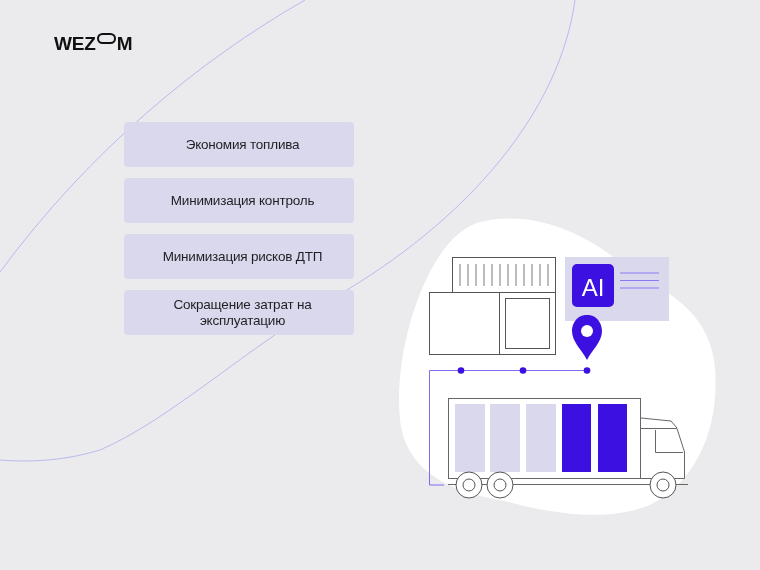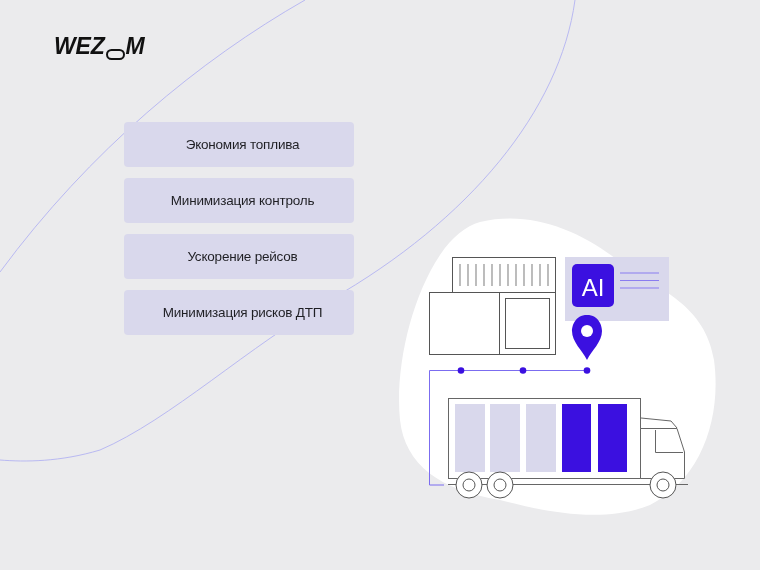--- a/index.html
+++ b/index.html
@@ -6,22 +6,22 @@
   body {
     width: 760px; height: 570px; overflow: hidden;
     background: #ebebed;
     font-family: "Liberation Sans", "DejaVu Sans", sans-serif;
     position: relative;
   }
   .bg-svg { position: absolute; left: 0; top: 0; width: 760px; height: 570px; }
   .logo {
     position: absolute; left: 54px; top: 33px;
     font-family: "Liberation Sans", sans-serif;
-    font-weight: 700; font-size: 23px; letter-spacing: -0.2px;
-    color: #111111; display: flex; align-items: flex-end; font-style: italic;
+    font-weight: 700; font-size: 19px; letter-spacing: -0.2px;
+    color: #111111; display: flex; align-items: flex-start;
   }
   .logo .o-mark {
     display: inline-block; width: 19px; height: 11px;
     border: 2.5px solid #111; border-radius: 7px; margin: 0 1px;
     box-sizing: border-box;
   }
   .cards { position: absolute; left: 124px; top: 122px; width: 230px; }
   .card {
     height: 45px; margin-bottom: 11px;
     background: #d9d8ec; border-radius: 4px;
@@ -46,24 +46,24 @@
 </div>
 
 <div class="cards">
   <div class="card">
       <span>Экономия топлива</span>
     </div>
   <div class="card">
       <span>Минимизация контроль</span>
     </div>
   <div class="card">
-      <span>Ускорение рейсов</span>
+      <span>Минимизация рисков ДТП</span>
     </div>
   <div class="card">
-      <span>Минимизация рисков ДТП</span>
+      <span style="display:block;width:190px;">Сокращение затрат на эксплуатацию</span>
     </div>
 </div>
 
 <svg class="illus" viewBox="0 0 760 570">
 
   <path d="M480,222 C530,210 580,230 620,262 C660,290 705,305 714,360 C722,420 700,480 650,505 C600,525 540,510 500,500 C440,490 405,465 400,420 C395,370 410,300 440,255 C452,237 466,226 480,222 Z" fill="#ffffff"></path>
 
   <g fill="none" stroke="#555" stroke-width="1">
     <rect x="452.5" y="257.5" width="103" height="35" fill="#fff"></rect>
     <g stroke="#999" stroke-width="1.3">

